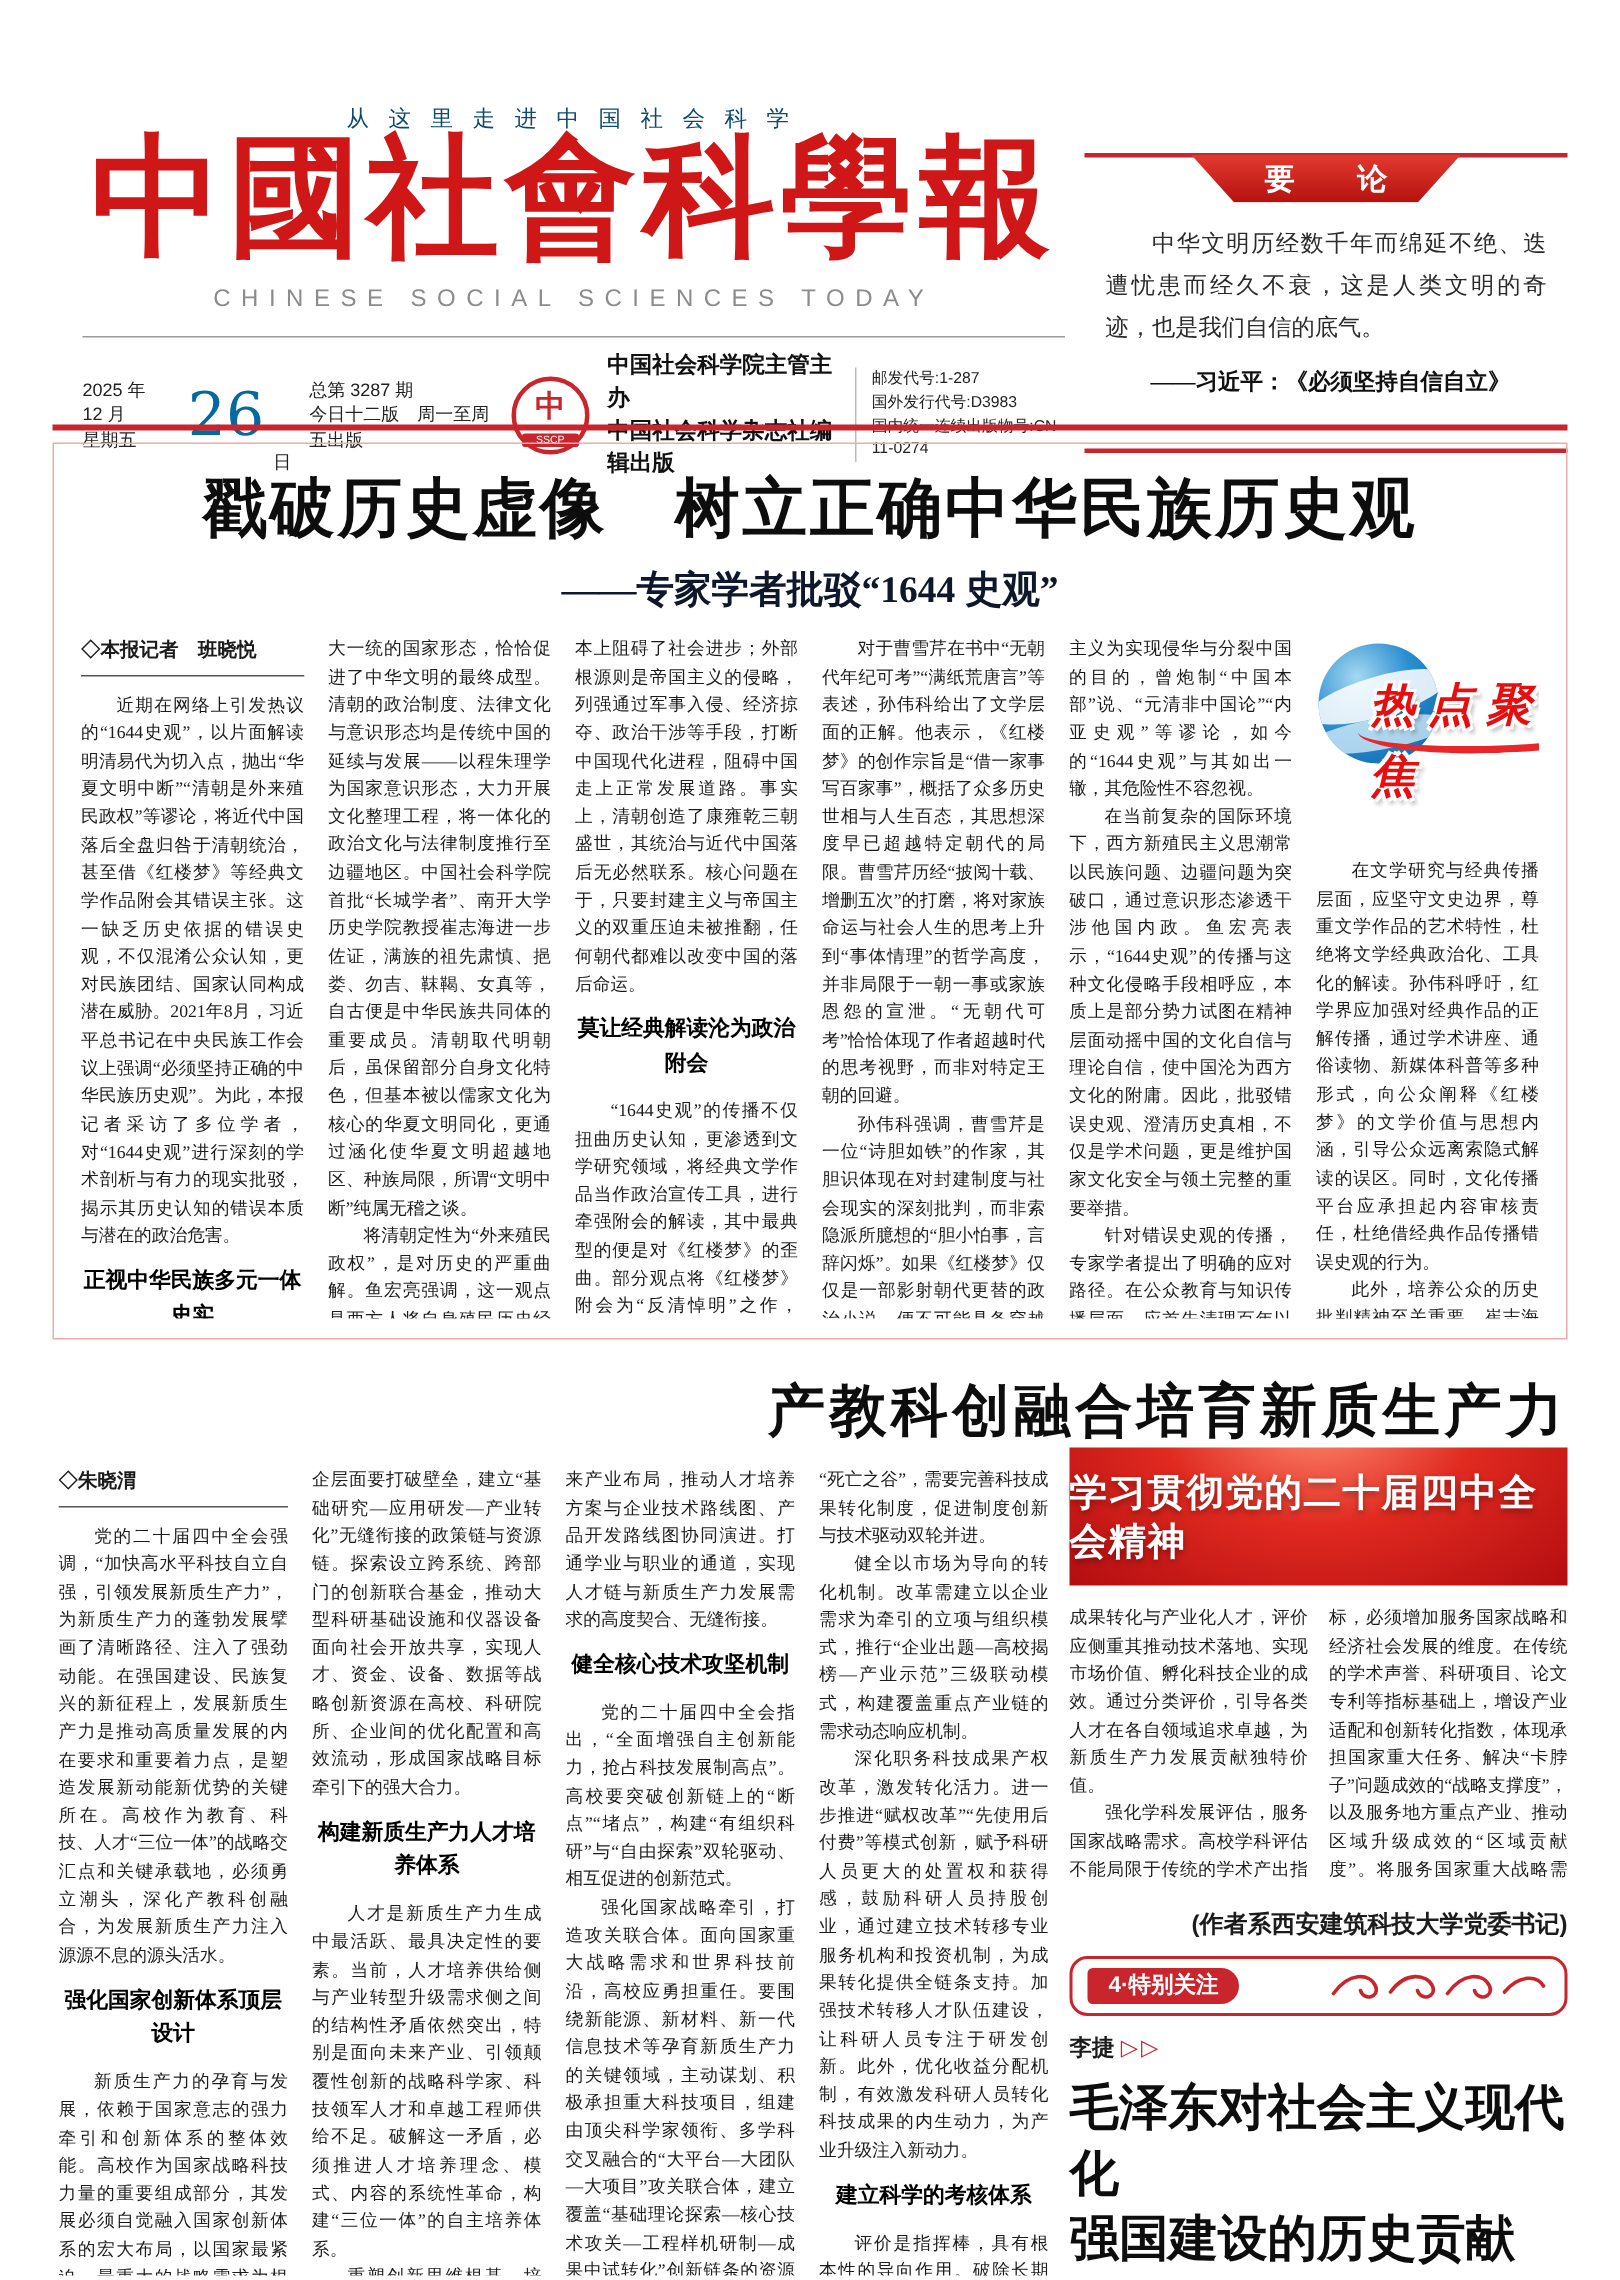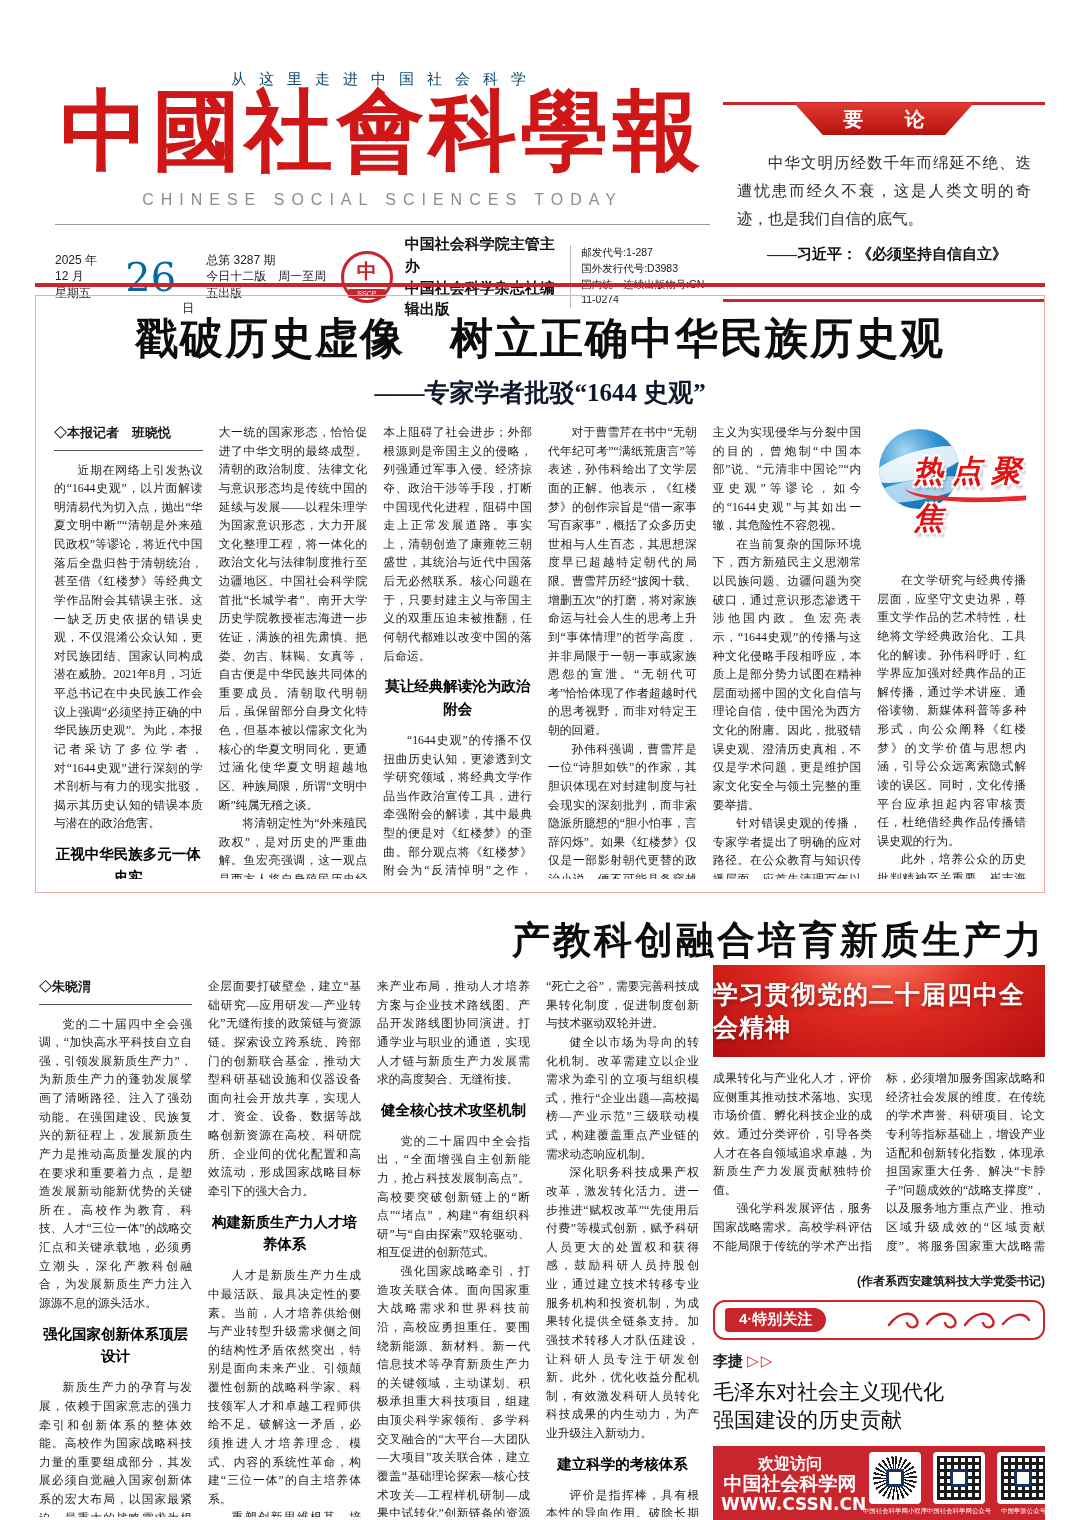--- a/index.html
+++ b/index.html
@@ -64,28 +64,28 @@
   .feature{position:absolute;top:905px;left:35px;width:1010px;height:615px;}
   .feature-headline{margin:10px 0 0;text-align:right;font-size:38px;font-weight:900;letter-spacing:3px;color:#0d0d0d;
                     font-family:"DejaVu Sans","Liberation Sans",sans-serif;}
   .feature-main{position:absolute;top:72px;left:4px;width:660px;height:540px;display:flex;gap:16px;overflow:hidden;}
   .feature-right{position:absolute;top:60px;left:678px;width:332px;}
   .banner{height:92px;background:radial-gradient(ellipse at 50% -20%,#ff8a70 0%,#e02a20 45%,#b30d10 100%);
           color:#fff;font-weight:900;font-size:25px;letter-spacing:1px;display:flex;align-items:center;justify-content:center;
           font-family:"DejaVu Sans","Liberation Sans",sans-serif;text-shadow:0 2px 4px rgba(0,0,0,.35);}
   .rtext{margin-top:12px;height:198px;overflow:hidden;column-count:2;column-gap:14px;
          font-size:11.8px;line-height:1.58;text-align:justify;}
-  .rauthor{margin-top:6px;text-align:right;font-size:12px;font-weight:700;font-family:"Liberation Sans",sans-serif;}
+  .rauthor{margin-top:6px;text-align:right;font-size:16px;font-weight:700;font-family:"Liberation Sans",sans-serif;}
   .special-box{margin-top:10px;height:40px;border:2px solid #c9252c;border-radius:12px;display:flex;align-items:center;
                padding:0 10px;justify-content:space-between;box-sizing:border-box;}
   .special-pill{background:#c9252c;color:#fff;font-weight:700;font-size:15px;padding:2px 14px 3px;
                 border-radius:4px 14px 14px 4px;font-family:"Liberation Sans",sans-serif;}
   .lijie-row{margin-top:12px;font-size:15px;font-weight:700;font-family:"Liberation Sans",sans-serif;}
   .lijie-arrows{color:#c9252c;font-weight:400;letter-spacing:2px;}
-  .feat2-title{margin-top:8px;font-size:21px;font-weight:400;line-height:1.32;color:#0d0d0d;
+  .feat2-title{margin-top:8px;font-size:33px;font-weight:700;line-height:1.32;color:#0d0d0d;
                font-family:"DejaVu Sans","Liberation Sans",sans-serif;}
   .cssn{margin-top:12px;height:76px;background:#c9252c;display:flex;align-items:center;padding:5px 8px;gap:8px;box-sizing:border-box;}
   .cssn-text{width:138px;color:#fff;text-align:center;font-weight:900;font-family:"DejaVu Sans","Liberation Sans",sans-serif;line-height:1.15;}
   .cssn-l1{font-size:16px;}.cssn-l2{font-size:19px;}.cssn-l3{font-size:17px;letter-spacing:0;}
   .qrs{display:flex;gap:8px;flex:1;justify-content:space-between;}
   .qr{width:56px;display:flex;flex-direction:column;align-items:center;}
   .qr-tile{width:52px;height:52px;background:#fff;border-radius:4px;position:relative;overflow:hidden;}
   .qr-tile::before{content:"";position:absolute;inset:4px;
       background-image:repeating-linear-gradient(0deg,#1b1b1b 0 3px,transparent 3px 7px),
                        repeating-linear-gradient(90deg,#1b1b1b 0 3px,transparent 3px 7px);}

